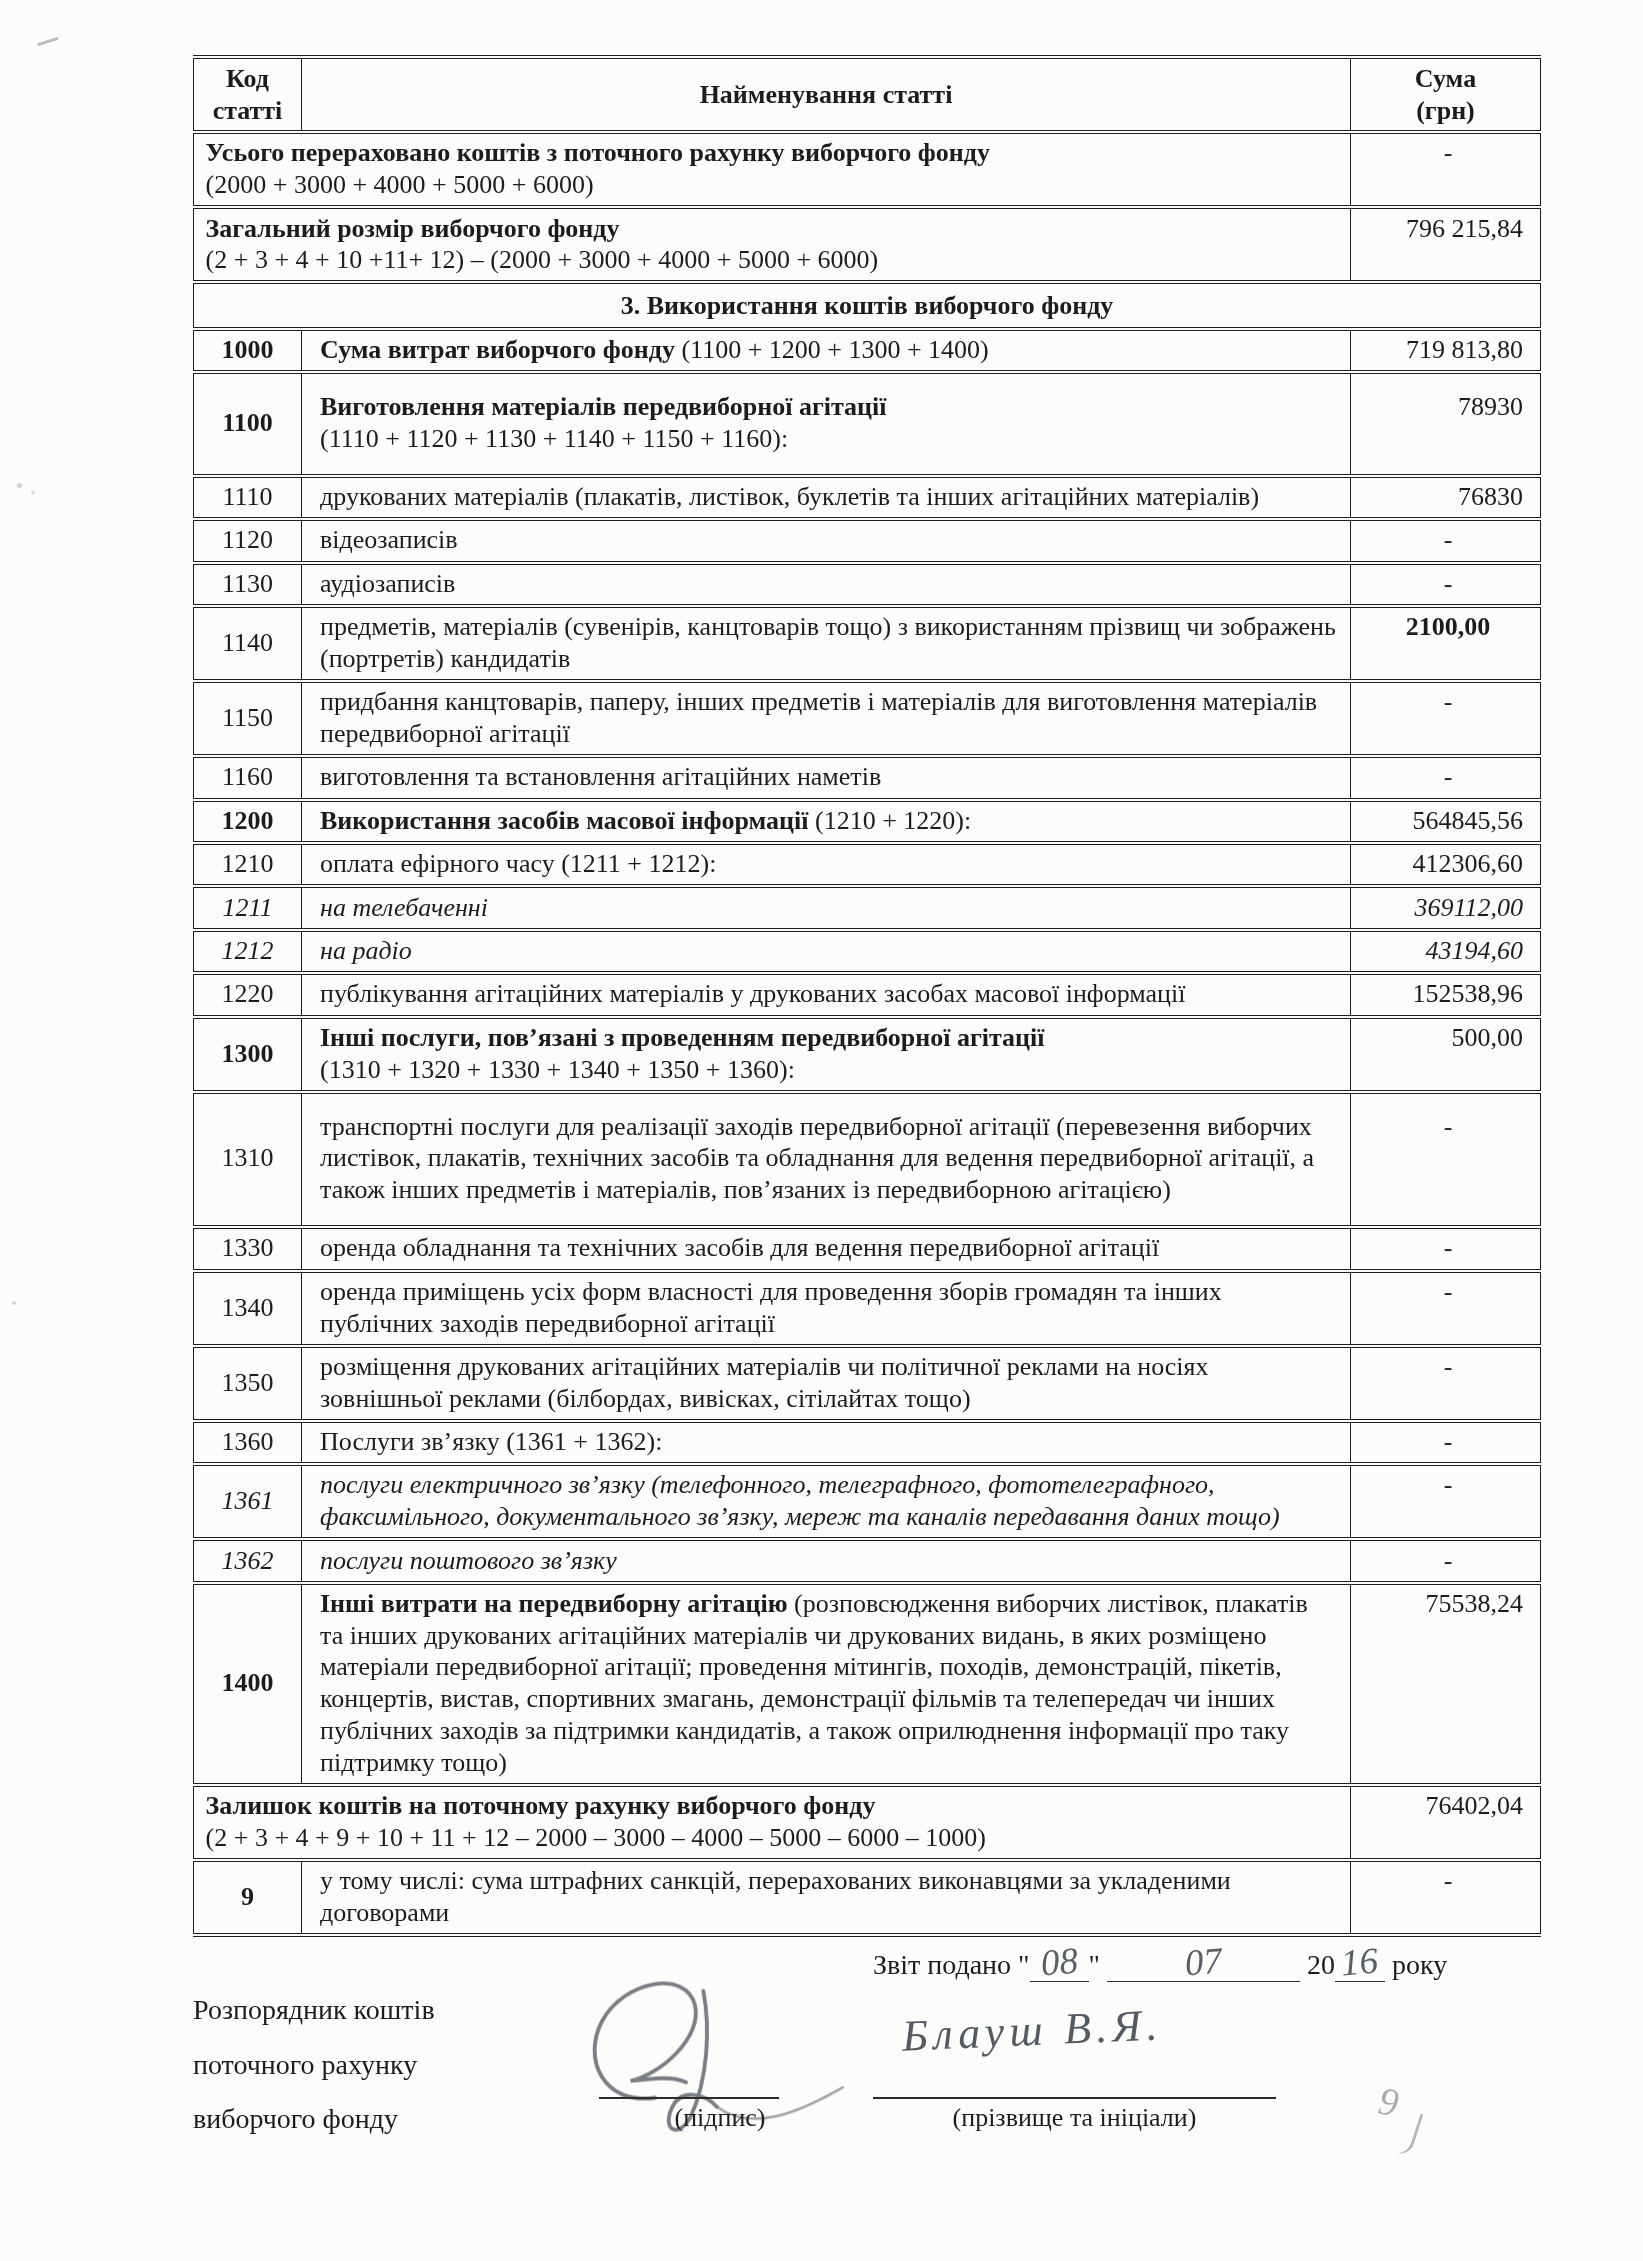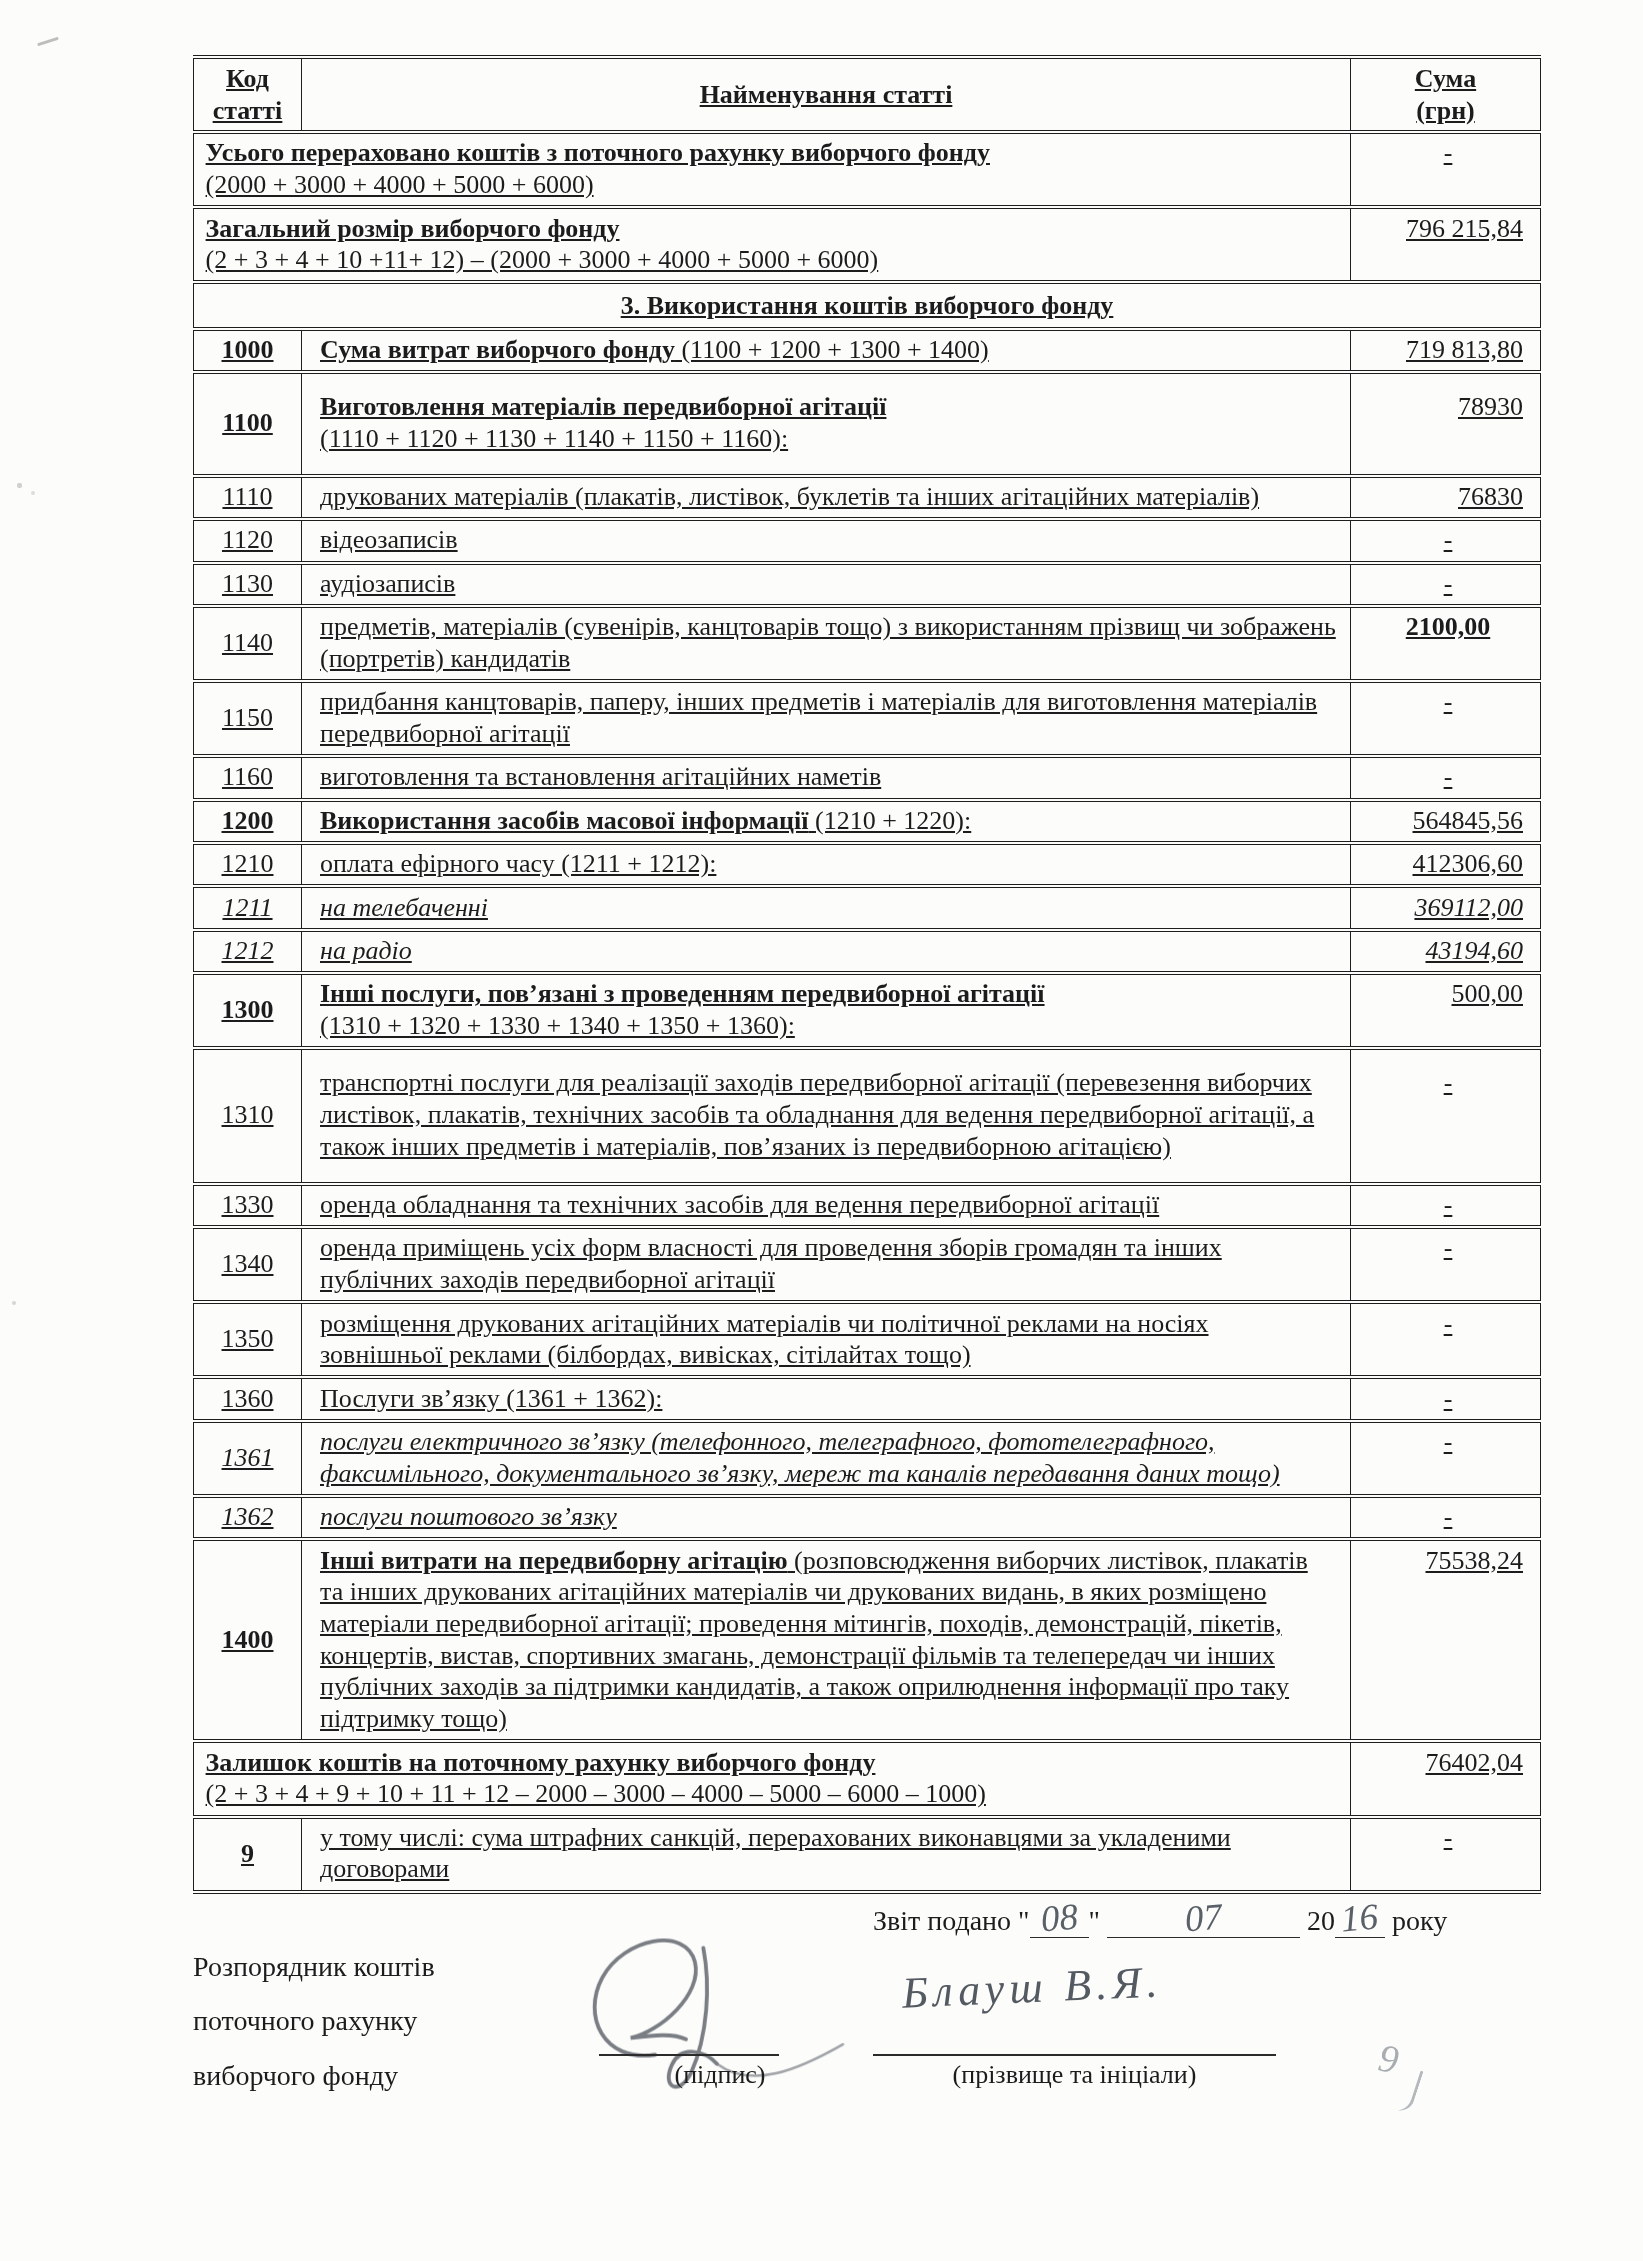--- a/index.html
+++ b/index.html
@@ -1,17 +1,17 @@
 <!DOCTYPE html>
 <html style="font-size:10.3px"><head>
 <meta charset="utf-8">
 <style>
   html,body{margin:0;padding:0;background:#d8d8d8;}
   .page{position:relative;width:1644px;height:2261px;background:#fcfcfa;overflow:hidden;
-        font-family:"Liberation Serif","DejaVu Serif",serif;color:#1c1c1c;text-decoration:underline;}
+        font-family:"Liberation Serif","DejaVu Serif",serif;color:#1c1c1c;}
   
   table.report{border-collapse:collapse;table-layout:fixed;width:1347px;
                margin:55px 0 0 193px;font-size:26px;line-height:1.22;}
   col.c-code{width:108px;} col.c-name{width:1049px;} col.c-sum{width:190px;}
   th,td{border-left:1.9px solid #1e1e1e;border-right:1.9px solid #1e1e1e;
         border-top:4.5px double #1e1e1e;border-bottom:4.5px double #1e1e1e;
         vertical-align:top;padding:3.2px 14px 4.5px 18px;}
   th{font-weight:bold;text-align:center;vertical-align:middle;white-space:pre-line;padding:3.9px 5.2px;}
   td.code{text-align:center;vertical-align:middle;padding:3.2px 2.6px 4.5px 2.6px;}
   td.code.cb{font-weight:bold;}
@@ -141,20 +141,25 @@
         <td class="code">1211</td>
         <td class="name">на телебаченні</td>
         <td class="sum">369112,00</td>
       </tr>
       <tr class="it">
         <td class="code">1212</td>
         <td class="name">на радіо</td>
         <td class="sum">43194,60</td>
       </tr>
       <tr>
+        <td class="code">1220</td>
+        <td class="name">публікування агітаційних матеріалів у друкованих засобах масової інформації</td>
+        <td class="sum">152538,96</td>
+      </tr>
+      <tr>
         <td class="code cb">1300</td>
         <td class="name"><span class="b">Інші послуги, пов’язані з проведенням передвиборної агітації</span><span class="block">(1310 + 1320 + 1330 + 1340 + 1350 + 1360):</span></td>
         <td class="sum">500,00</td>
       </tr>
       <tr class="airy">
         <td class="code">1310</td>
         <td class="name">транспортні послуги для реалізації заходів передвиборної агітації (перевезення виборчих листівок, плакатів, технічних засобів та обладнання для ведення передвиборної агітації, а також інших предметів і матеріалів, пов’язаних із передвиборною агітацією)</td>
         <td class="sum c">-</td>
       </tr>
       <tr>

